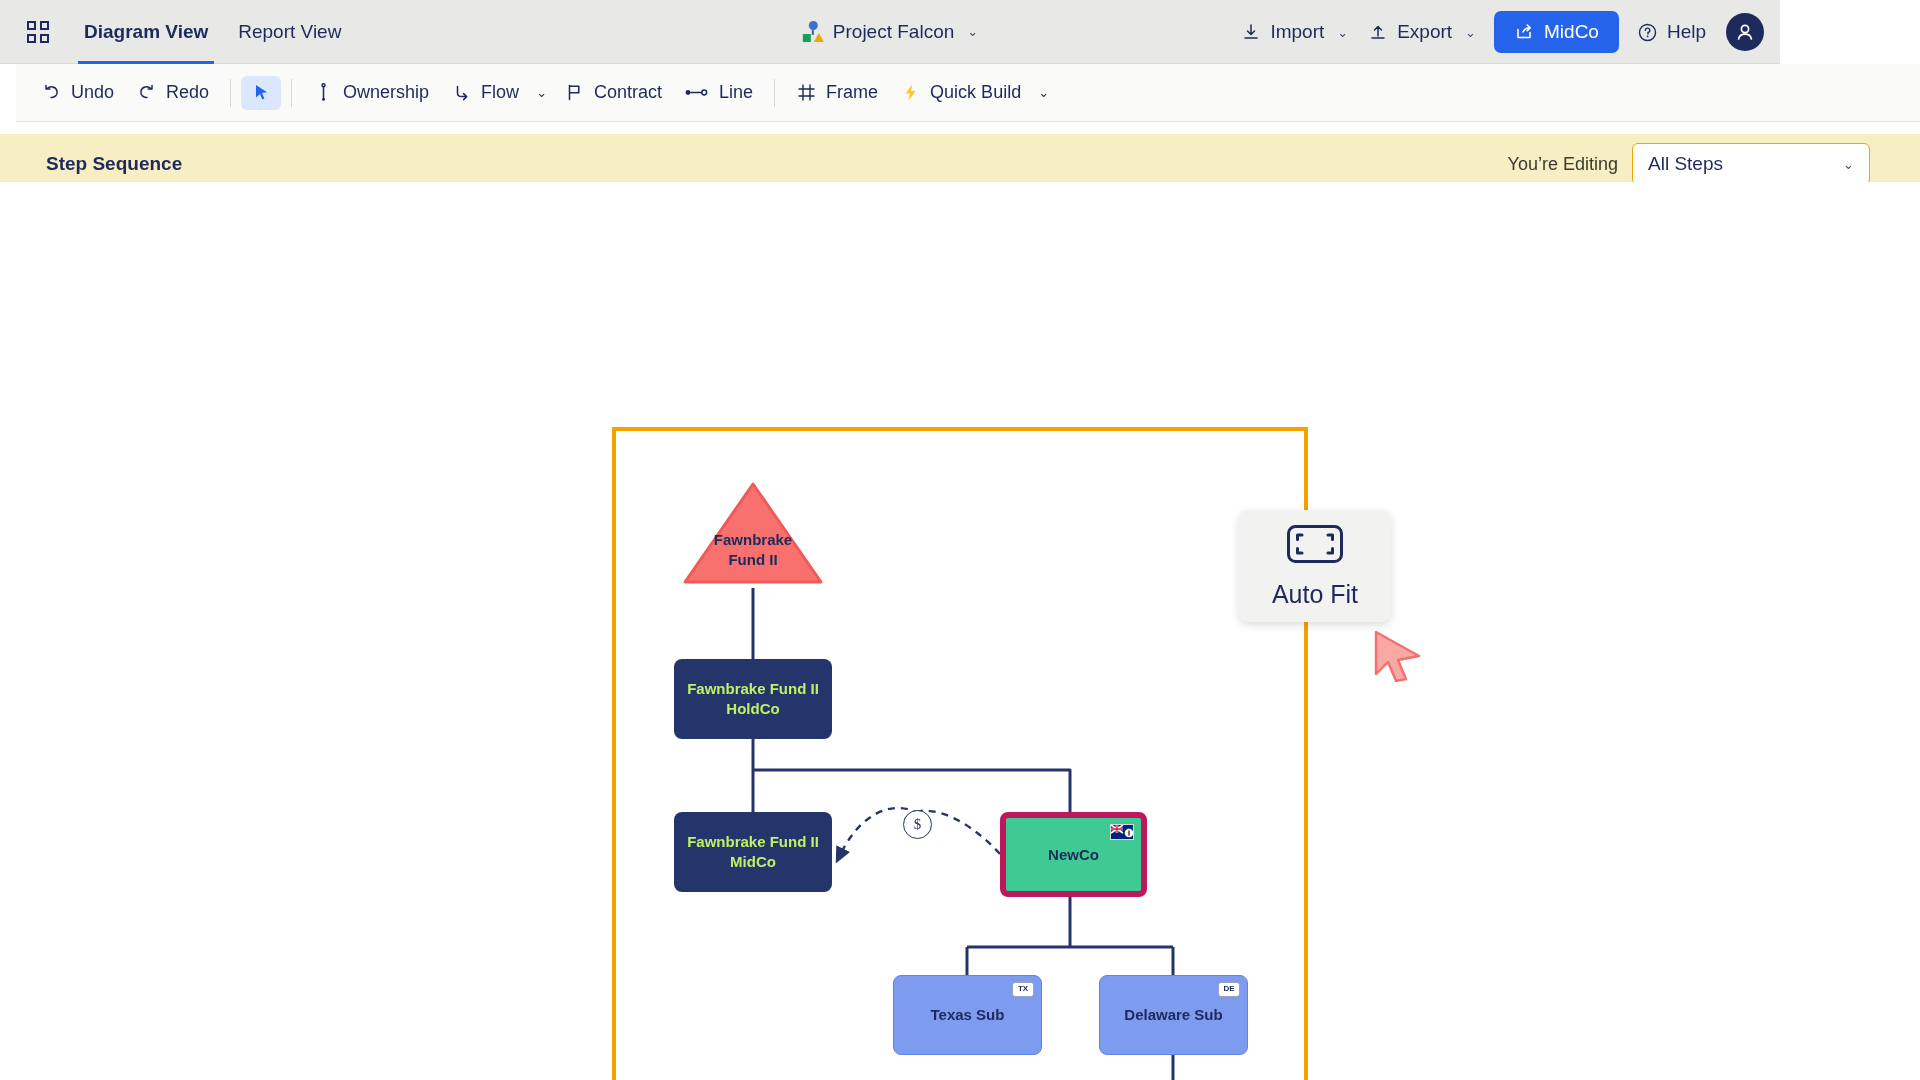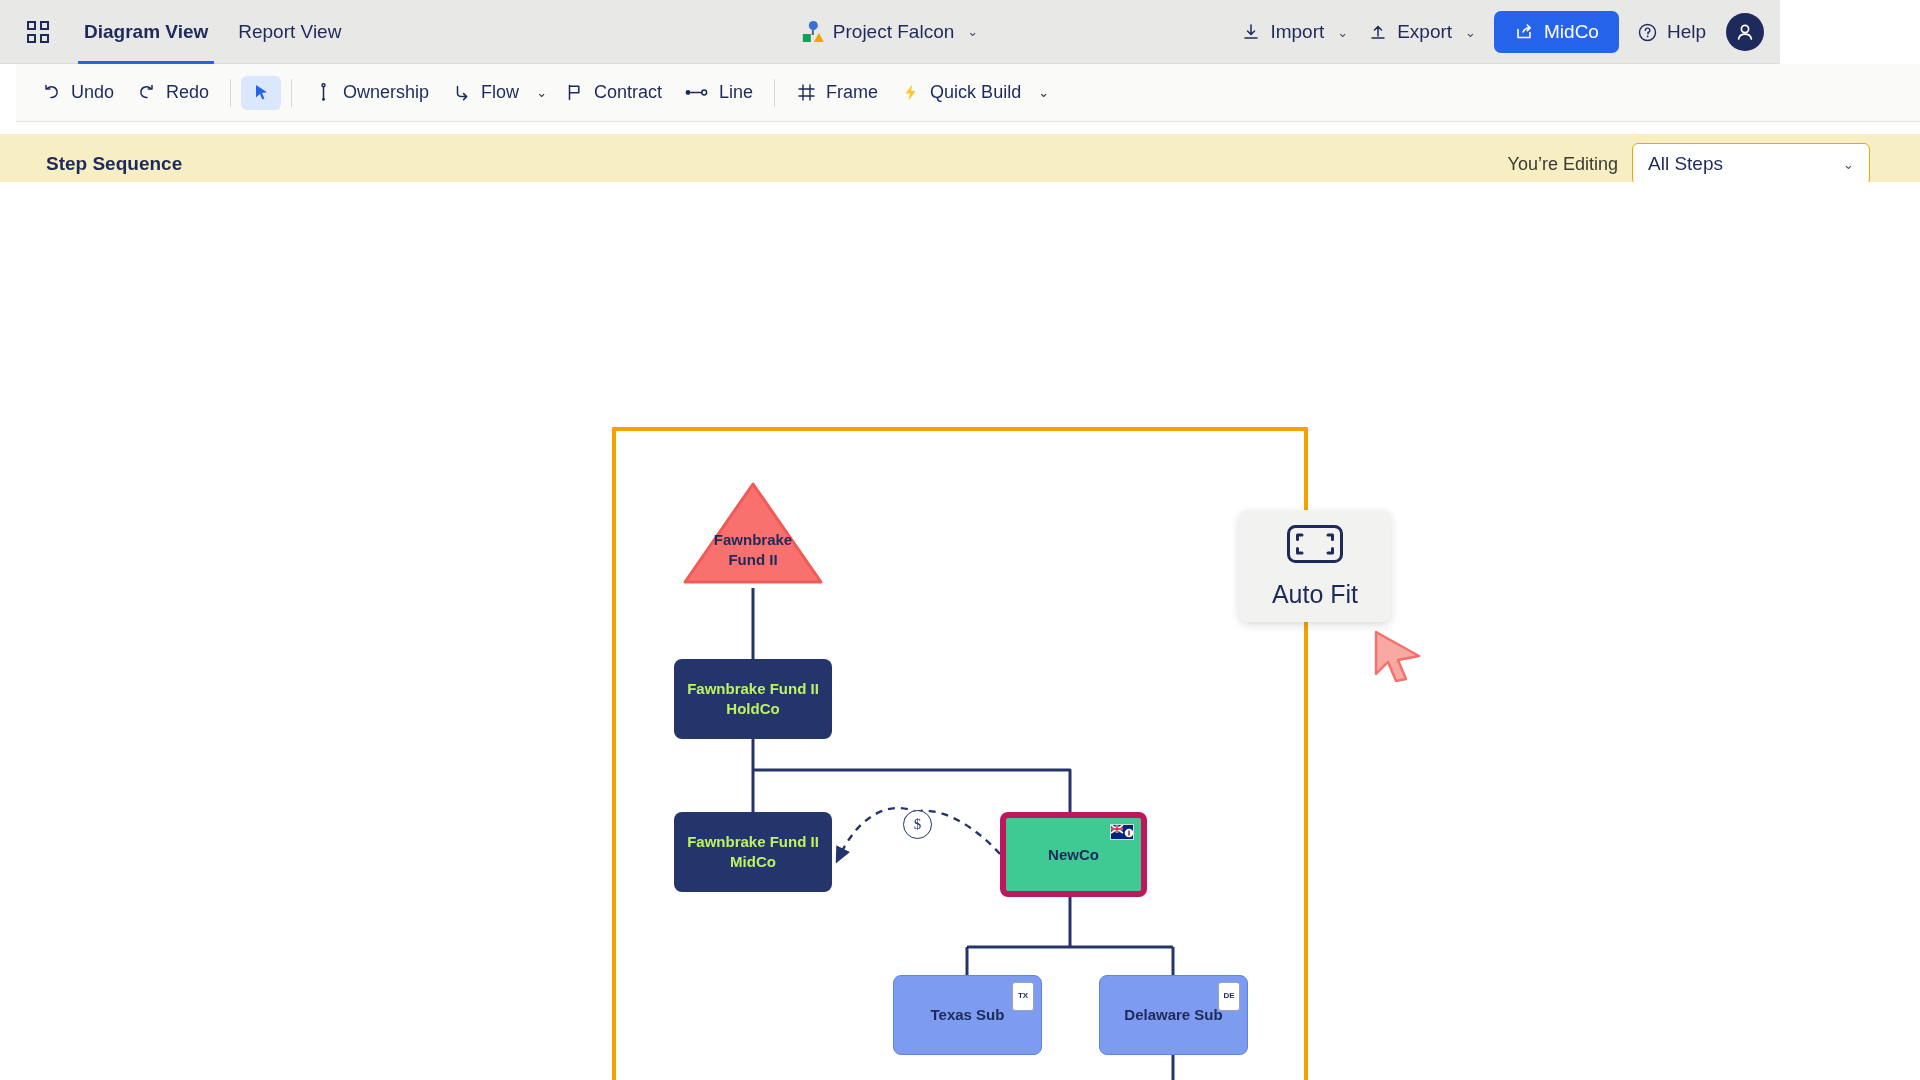--- a/index.html
+++ b/index.html
@@ -117,21 +117,21 @@
   .node { position: absolute; display: flex; align-items: center; justify-content: center; text-align: center; }
   .node-box {
     border-radius: 8px; font-weight: bold; line-height: 1.32;
   }
   .n-navy { background: #24356b; color: #bef264; font-size: 15px; }
   .n-green { background: #3fca94; color: #1d2a5b; font-size: 15px; border: 6px solid #be185d; }
   .n-blue { background: #7d9cf0; color: #1d2a5b; font-size: 15px; border: 1px solid #5f84e8; }
 
   .badge {
     position: absolute; top: 6px; right: 7px;
-    min-width: 22px; height: 29px; background: #fff; border: 1px solid #9aa3bb;
+    min-width: 22px; height: 15px; background: #fff; border: 1px solid #9aa3bb;
     border-radius: 3px; font-size: 8px; font-weight: bold; color: #1d2a5b;
     display: flex; align-items: center; justify-content: center; padding: 0 3px;
   }
   .flagbadge {
     position: absolute; top: 6px; right: 7px; width: 24px; height: 16px;
     border: 1px solid #d9d9d9; overflow: hidden;
   }
 
   .tri-node { position: absolute; left: 679px; top: 296px; width: 148px; height: 110px; }
   .tri-label {

